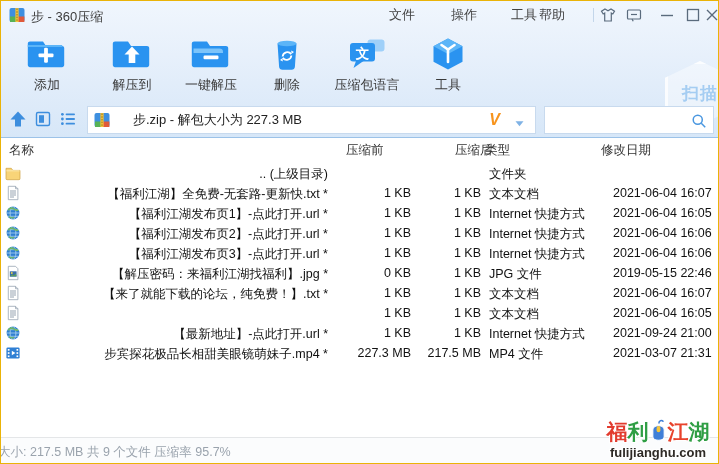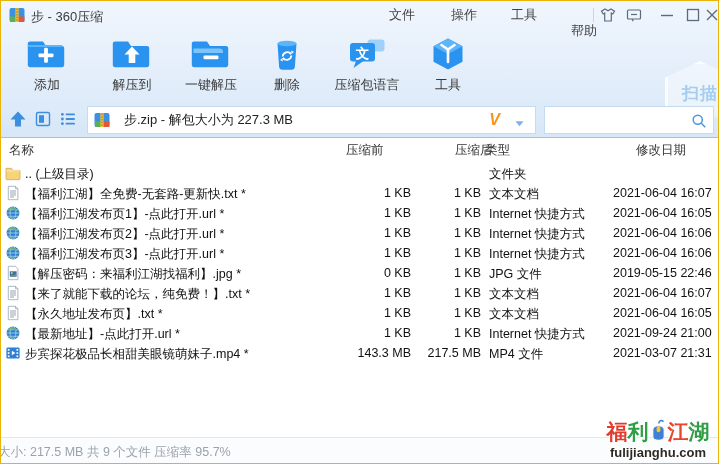--- a/index.html
+++ b/index.html
@@ -52,48 +52,48 @@
     position:absolute; top:7px; width:18px; height:18px; border:none; background:none;
     padding:0; cursor:default;
   }
   .nav-ico svg{ width:100%; height:100%; display:block; }
   #addressbar{
     position:absolute; left:86px; top:3px; width:449px; height:28px;
     background:#fff; border:1px solid #c8daee; display:flex; align-items:center;
     cursor:default;
   }
   #addressbar .zip-ico{ width:16px; height:16px; margin-left:6px; flex:0 0 auto; }
-  #address-text{ margin-left:14px; font-size:13px; color:#222; white-space:nowrap; flex:1 1 auto; overflow:hidden; }
+  #address-text{ margin-left:23px; font-size:13px; color:#222; white-space:nowrap; flex:1 1 auto; overflow:hidden; }
   #v-logo{ font-size:16px; font-weight:bold; color:#f7941d; font-style:italic; margin-right:14px; }
   #addr-drop{ width:11px; height:11px; margin-right:10px; flex:0 0 auto; }
   #searchbox{
     position:absolute; left:543px; top:3px; width:170px; height:28px;
     background:#fff; border:1px solid #c8daee;
   }
   #searchbox input{
     position:absolute; left:4px; top:1px; width:140px; height:24px; border:none; outline:none;
     font-size:13px; font-family:inherit; background:transparent;
   }
   #searchbox .mag{ position:absolute; right:6px; top:6px; width:16px; height:16px; }
   
   #listarea{ position:absolute; left:0; top:137px; width:717px; height:299px; background:#fff; }
   #headerrow{ position:relative; height:25px; }
   .hdr{ position:absolute; top:4px; font-size:12.5px; color:#333; background:none; border:none;
         cursor:default; font-family:inherit; white-space:nowrap; }
   #hdr-name{ left:8px; }
   #hdr-before{ left:345px; }
   #hdr-after{ left:414px;margin-left:40px; }
   #hdr-type{ left:484px; }
-  #hdr-date{ left:635px; }
+  #hdr-date{ left:600px; }
   #rows{ position:relative; }
   .file-row{ position:relative; height:20px; cursor:default; }
   .file-row .f-icon{ position:absolute; left:4px; top:2px; width:16px; height:16px; }
   .file-row .f-icon svg{ width:100%; height:100%; display:block; }
   .cell{ position:absolute; top:3px; font-size:12.5px; color:#111; white-space:nowrap; }
-  .c-name{ left:24px; right:390px; overflow:hidden; }
+  .c-name{ left:24px; right:390px; overflow:hidden;text-align:right; }
   .c-before{ left:320px; width:90px; text-align:right; }
   .c-after{ left:400px; width:80px; text-align:right; }
   .c-type{ left:488px; width:120px; }
   .c-date{ left:612px; }
   
   #statusbar{
     position:absolute; left:0; top:436px; width:717px; height:26px;
     background:#fbfcfd; border-top:1px solid #e4e6e8;
   }
   #statusbar span{
@@ -127,21 +127,21 @@
             <rect x="1" y="9.5" width="6.8" height="5.5" fill="#57b257"></rect>
             <rect x="8.6" y="9.5" width="6.8" height="5.5" fill="#e05a3a"></rect>
             <rect x="6.4" y="1" width="3.2" height="14" fill="#f5c53a"></rect>
             <path d="M8 1.5v13" stroke="#8a6a1c" stroke-width="0.9" stroke-dasharray="1.6 1.1" fill="none"></path>
           </svg></span>
       <span id="window-title">步 - 360压缩</span>
       <nav id="menubar">
           <button class="menu-item" style="left: 376px; text-align: right;">文件</button>
           <button class="menu-item" style="left: 438px;">操作</button>
           <button class="menu-item" style="left: 498px;">工具</button>
-          <button class="menu-item" style="left: 558px; margin-top: 16px;">帮助</button>
+          <button class="menu-item" style="left: 526px;">帮助</button>
         </nav>
       <div id="titlebar-divider"></div>
       <button class="tb-btn" style="left:598px" title="">
           <svg viewBox="0 0 18 18" fill="none" stroke="#5a6b7d" stroke-width="1.2">
             <path d="M6 3 L9 4.8 L12 3 L15.5 5.3 L13.8 8 L12.3 7.1 L12.3 15 L5.7 15 L5.7 7.1 L4.2 8 L2.5 5.3 Z"></path>
           </svg>
         </button>
       <button class="tb-btn" style="left:624px">
           <svg viewBox="0 0 18 18" fill="none" stroke="#5a6b7d" stroke-width="1.2">
             <rect x="2.5" y="4" width="13" height="9" rx="1"></rect>
@@ -409,21 +409,20 @@
         <div class="file-row">
     <span class="f-icon">
             <svg viewBox="0 0 16 16">
               <path d="M3.3 1.3h7.2l2.4 2.4v11h-9.6z" fill="#fff" stroke="#98a5b3" stroke-width="0.8"></path>
               <path d="M10.5 1.3v2.4h2.4" fill="none" stroke="#98a5b3" stroke-width="0.8"></path>
               <g stroke="#8b98a8" stroke-width="0.9">
                 <path d="M5 6h6M5 8h6M5 10h6M5 12h4"></path>
               </g>
             </svg>
           </span>
-    <span class="cell c-name">【永久地址发布页】.txt *</span>
     <span class="cell c-before">1 KB</span>
     <span class="cell c-after">1 KB</span>
     <span class="cell c-type">文本文档</span>
     <span class="cell c-date">2021-06-04 16:05</span>
   </div>
         <div class="file-row">
     <span class="f-icon">
             <svg viewBox="0 0 16 16">
               <circle cx="8" cy="8" r="6.4" fill="#2f7fd0"></circle>
               <ellipse cx="8" cy="8" rx="2.9" ry="6.4" fill="none" stroke="#bfe0f8" stroke-width="0.7"></ellipse>
@@ -447,21 +446,21 @@
                 <rect x="2.8" y="7.2" width="1.7" height="1.7"></rect>
                 <rect x="2.8" y="10.4" width="1.7" height="1.7"></rect>
                 <rect x="11.5" y="4" width="1.7" height="1.7"></rect>
                 <rect x="11.5" y="7.2" width="1.7" height="1.7"></rect>
                 <rect x="11.5" y="10.4" width="1.7" height="1.7"></rect>
                 <path d="M6.8 5.7l3.6 2.3-3.6 2.3z"></path>
               </g>
             </svg>
           </span>
     <span class="cell c-name">步宾探花极品长相甜美眼镜萌妹子.mp4 *</span>
-    <span class="cell c-before">143.3 MB</span>
+    <span class="cell c-before">227.3 MB</span>
     <span class="cell c-after">217.5 MB</span>
     <span class="cell c-type">MP4 文件</span>
     <span class="cell c-date">2021-03-07 21:31</span>
   </div>
       </div>
   </div>
 
   <div id="statusbar">
     <span>大小: 217.5 MB 共 9 个文件 压缩率 95.7%</span>
   </div>

